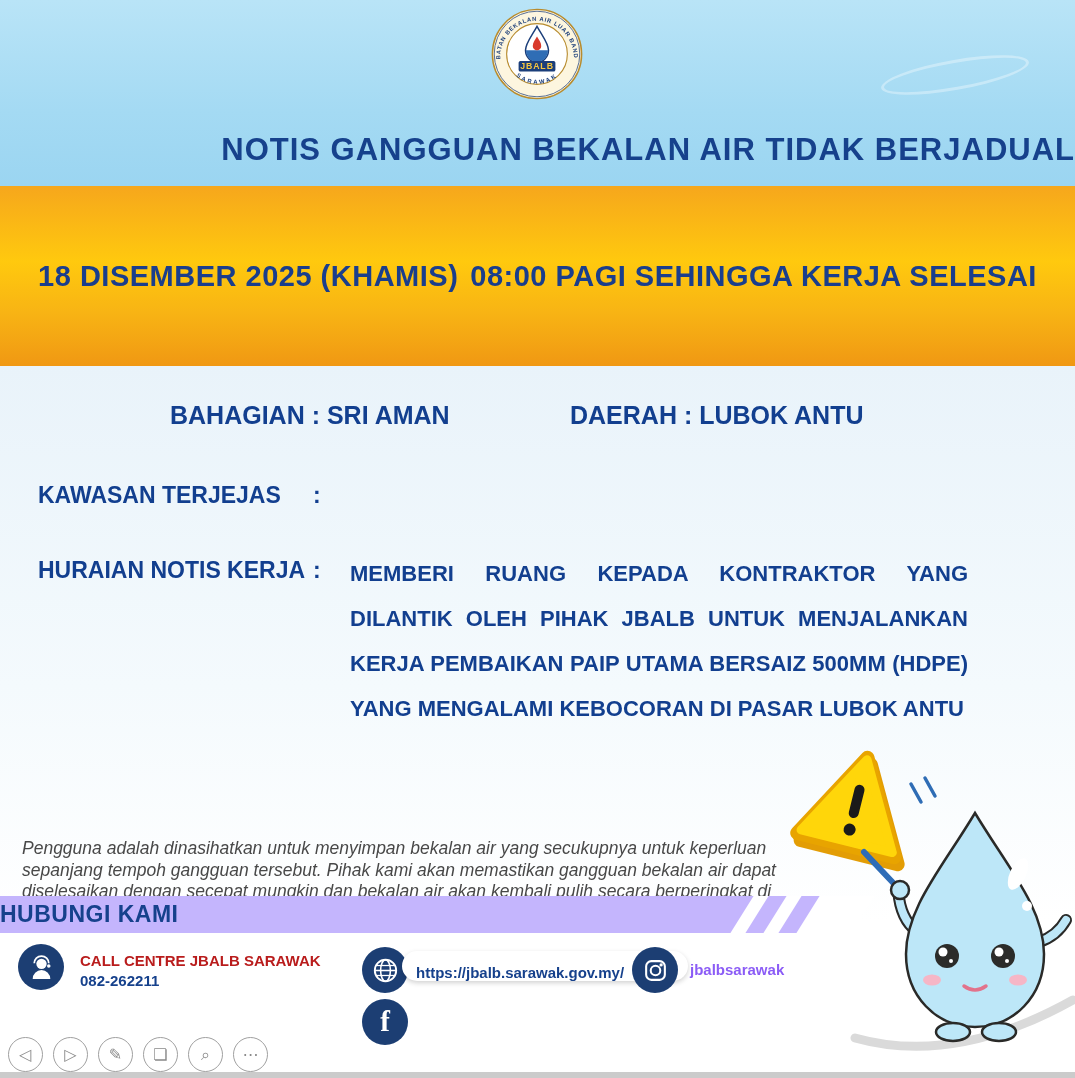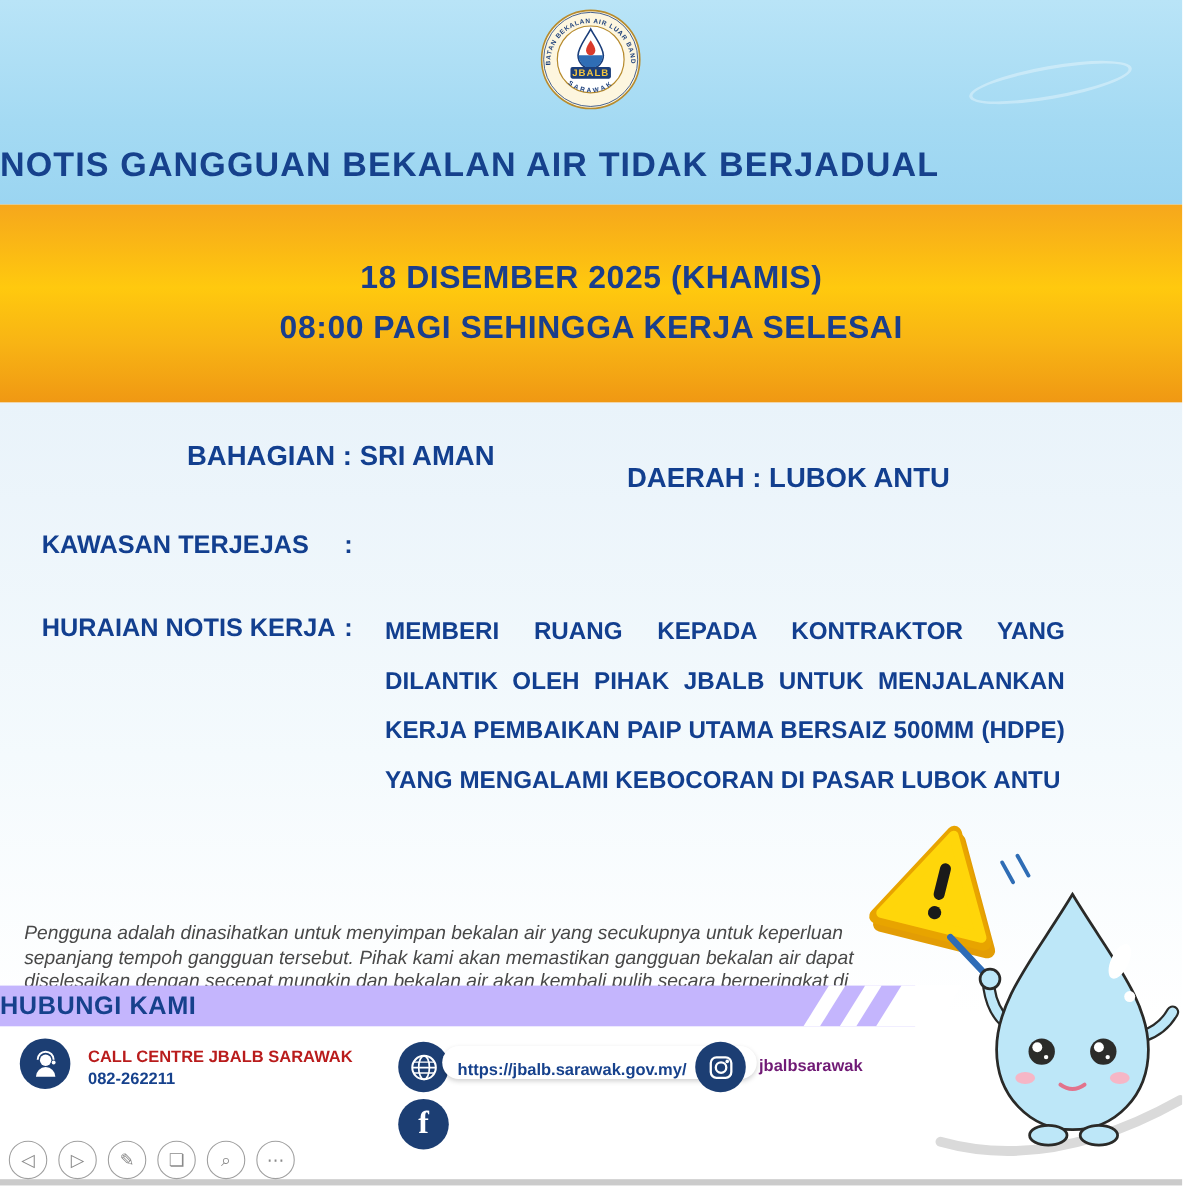--- a/index.html
+++ b/index.html
@@ -12,47 +12,47 @@
   }
 
   
   .poster-header {
     position:absolute; left:0; top:0; width:1075px; height:186px;
     background:linear-gradient(180deg,#b9e4f7 0%, #a4daf3 60%, #9bd5f1 100%);
   }
   .logo-svg { position:absolute; left:491px; top:8px; width:92px; height:92px; }
   .notice-title {
     position:absolute; left:0; top:132px; width:1075px;
-    text-align:left; font-size:31px; font-weight:bold;
+    text-align:right; font-size:31px; font-weight:bold;
     color:#16418c; letter-spacing:1px;
   }
 
   
   .schedule-banner {
     position:absolute; left:0; top:186px; width:1075px; height:180px;
     background:linear-gradient(180deg,#f6a71c 0%, #ffc90e 42%, #f8b414 70%, #f09813 100%);
-    display:flex; flex-direction:column; justify-content:center; align-items:center; gap:12px;
+    display:flex; justify-content:center; align-items:center; gap:12px;
   }
   .schedule-line { font-size:29px; font-weight:bold; color:#1a3e8c; letter-spacing:0.5px; }
 
   
   .notice-body {
     position:absolute; left:0; top:366px; width:1075px; height:712px;
     background:linear-gradient(180deg,#e9f3fa 0%, #f4fafd 45%, #ffffff 78%, #ffffff 100%);
   }
   .splash { position:absolute; border:3px solid rgba(255,255,255,0.55); border-radius:50%; }
   #splash4 { left:880px; top:60px;  width:150px; height:30px; transform:rotate(-10deg); border-color:rgba(255,255,255,0.35); }
 
   .region-bahagian {
     position:absolute; left:170px; top:401px;
     font-size:25px; font-weight:bold; color:#123f8f;
   }
   .region-daerah {
     position:absolute; left:570px; top:401px;
-    font-size:25px; font-weight:bold; color:#123f8f;margin-top:20px;
+    font-size:25px; font-weight:bold; color:#123f8f;
   }
 
   .row-label { position:absolute; left:38px; font-size:23px; font-weight:bold; color:#123f8f; }
   .row-colon { position:absolute; left:313px; font-size:23px; font-weight:bold; color:#123f8f; }
   #kawasan-label, #kawasan-colon { top:482px; }
   #huraian-label, #huraian-colon { top:557px; }
   .kawasan-value {
     position:absolute; left:350px; top:482px;
     font-size:22px; font-weight:bold; color:#123f8f;
   }
@@ -93,21 +93,21 @@
   .cc-label { position:absolute; left:80px; top:952px; font-size:15px; font-weight:bold; color:#b91c1c; }
   .cc-phone { position:absolute; left:80px; top:972px; font-size:15px; font-weight:bold; color:#16418c; }
 
   .url-pill {
     position:absolute; left:402px; top:951px; width:286px; height:30px;
     background:#ffffff; border-radius:16px; box-shadow:0 2px 5px rgba(0,0,0,0.18);
     display:flex; align-items:flex-end; padding-left:14px; z-index:4;
   }
   .url-text { font-size:15px; font-weight:bold; color:#16418c; }
   .fb-name { position:absolute; left:418px; top:955px; font-size:15px; font-weight:bold; color:#16418c; }
-  .ig-name { position:absolute; left:690px; top:961px; font-size:15px; font-weight:bold; color:#701a75; }
+  .ig-name { position:absolute; left:690px; top:961px; font-size:15px; font-weight:bold; color:#8b5cf6; }
   .fb-f { font-family:"Liberation Serif", serif; font-weight:bold; font-size:29px; color:#ffffff; line-height:1; margin-top:-2px; }
 
   
   .mascot-svg { position:absolute; left:785px; top:728px; width:290px; height:330px; z-index:6; }
 
   
   .viewer-toolbar { position:absolute; left:8px; top:1037px; display:flex; gap:10px; z-index:10; }
   .tool-btn {
     width:35px; height:35px; border-radius:50%;
     border:1.5px solid #a0a0a0; background:rgba(255,255,255,0.55);

